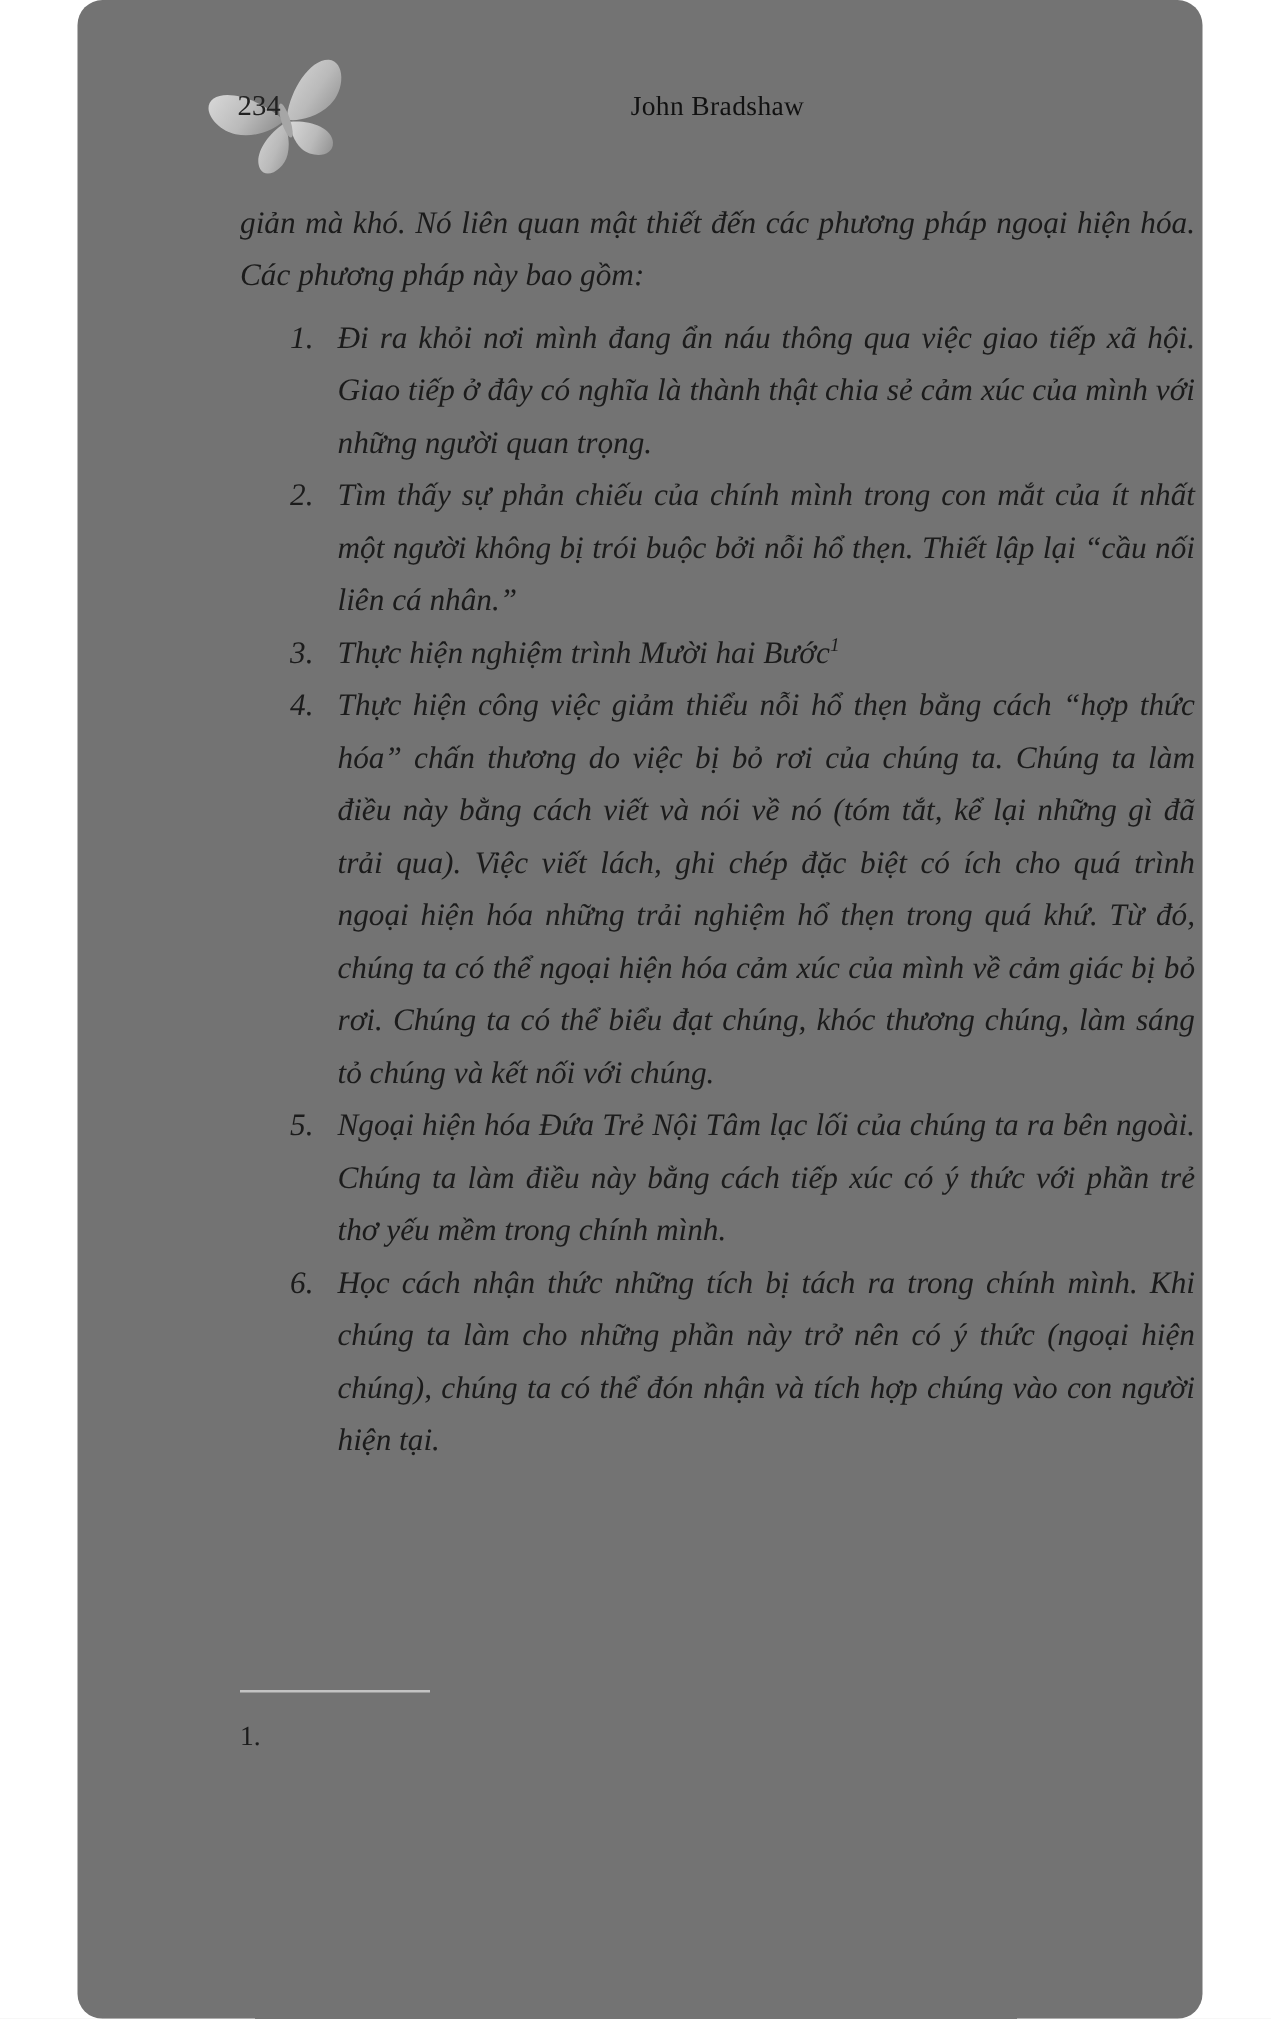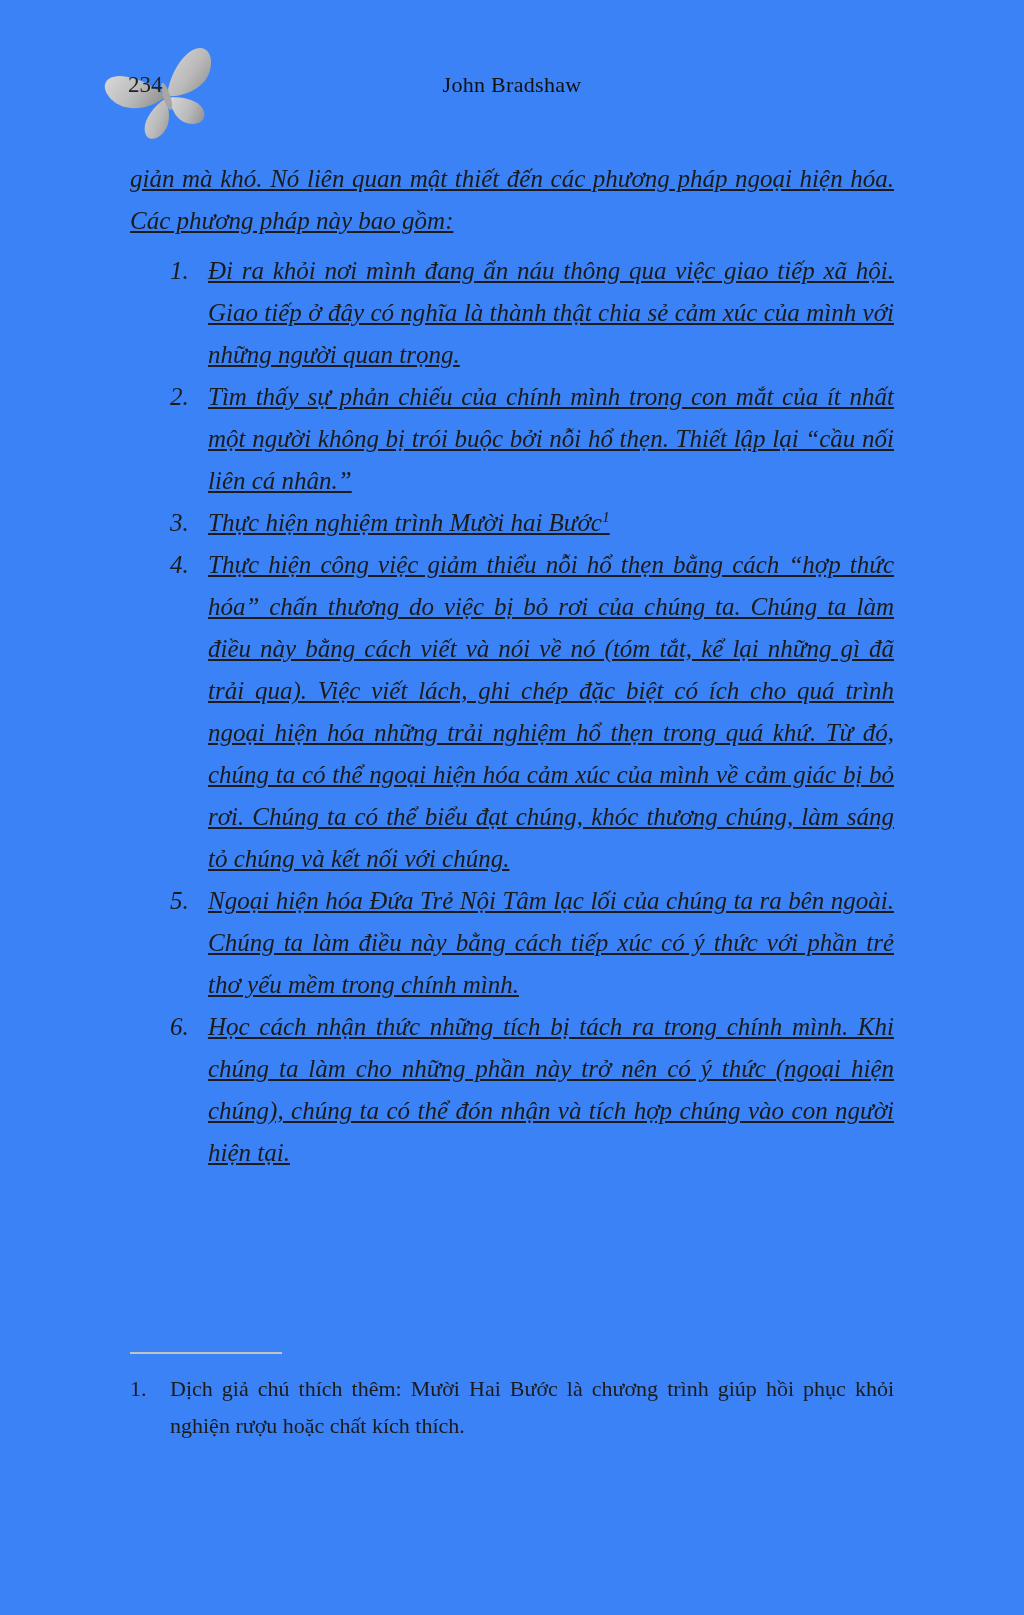--- a/index.html
+++ b/index.html
@@ -1,27 +1,28 @@
 <!DOCTYPE html>
 <html lang="vi"><head>
 <meta charset="utf-8">
 <style>
   * { margin: 0; padding: 0; box-sizing: border-box; }
 
   html, body { background: #ffffff; }
 
   .page {
     position: relative;
-    width: 1024px;
+    width: 900px;
     height: 1615px;
-    background: #3b82f6;
+    background: #737373;
     font-family: "Liberation Serif", serif;
     color: #1b1b1b;
     overflow: hidden;
     margin: 0 auto;
+    border-radius: 20px;
   }
 
   
   .butterfly-wrap {
     position: absolute;
     left: 100px;
     top: 45px;
     width: 132px;
     height: 98px;
   }
@@ -48,21 +49,20 @@
   
   .main-text {
     position: absolute;
     top: 158px;
     left: 130px;
     width: 764px;
     font-style: italic;
     font-size: 25px;
     line-height: 42px;
     text-align: justify;
-    text-decoration: underline;
   }
   .intro-paragraph {
     margin-bottom: 8px;
   }
   .num-list { list-style: none; }
   .list-item {
     position: relative;
     padding-left: 78px;
     text-align: justify;
   }
@@ -169,17 +169,16 @@
         <span>Học cách nhận thức những tích bị tách ra trong chính mình. Khi chúng ta làm cho những phần này trở nên có ý thức (ngoại hiện chúng), chúng ta có thể đón nhận và tích hợp chúng vào con người hiện tại.</span>
       </div>
 
     </div>
   </div>
 
   <div class="footnote-block">
     <div class="footnote-rule"></div>
     <div class="footnote-item">
       <span class="footnote-num">1.</span>
-      <span>Dịch giả chú thích thêm: Mười Hai Bước là chương trình giúp hồi phục khỏi nghiện rượu hoặc chất kích thích.</span>
     </div>
   </div>
 
 </div>
 
 </body></html>

